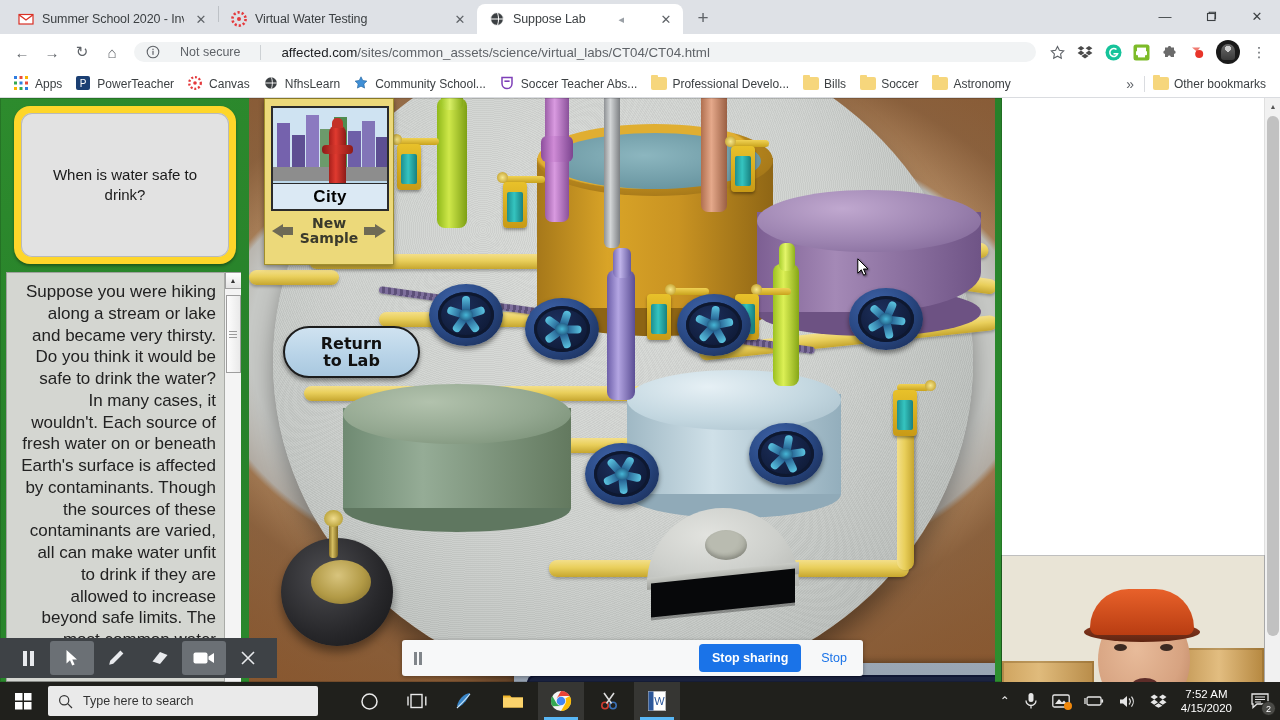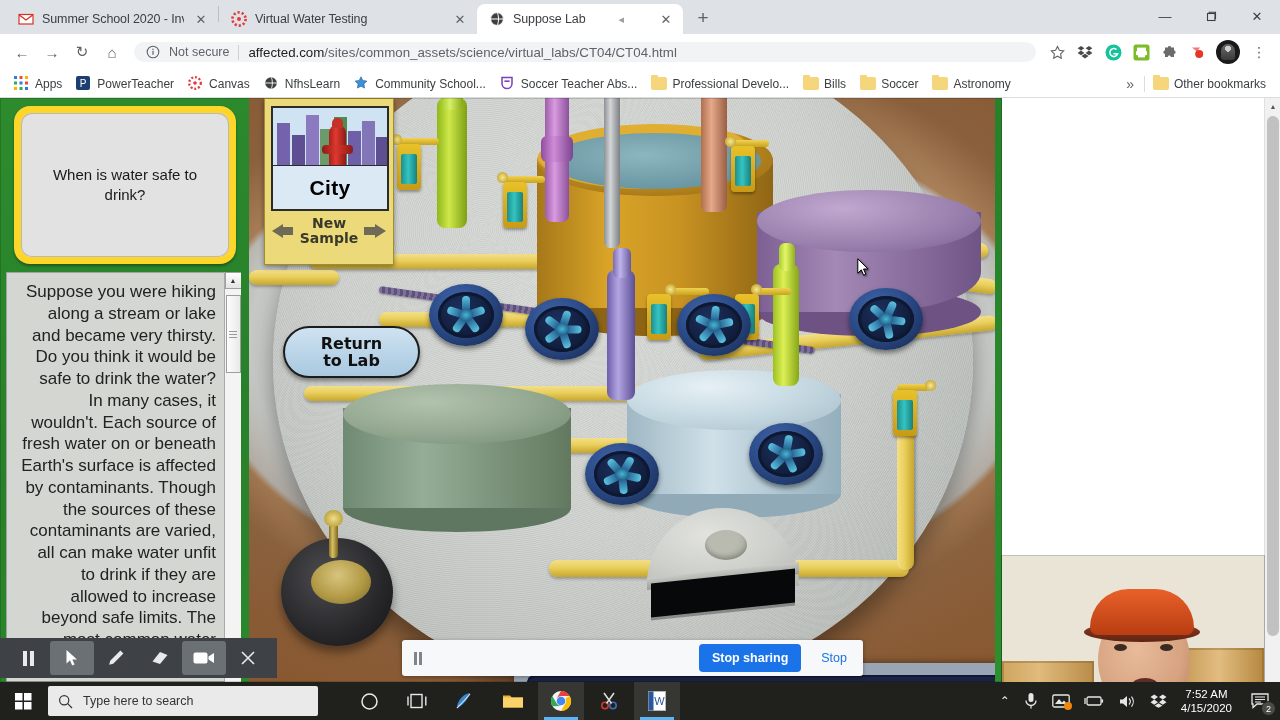--- a/index.html
+++ b/index.html
@@ -60,21 +60,21 @@
   .toolbar {
     height: 36px; background: #fff; display: flex; align-items: center;
     padding: 0 8px; gap: 2px;
   }
   .navbtn {
     width: 28px; height: 28px; display: flex; align-items: center; justify-content: center;
     color: #5f6368; border-radius: 50%; font-size: 15px; flex: none;
   }
   .omnibox {
     flex: 1; height: 20px; background: #f1f3f4; border-radius: 13px;
-    display: flex; align-items: center; padding: 0 12px; gap: 9px;
+    display: flex; align-items: center; padding: 0 12px; gap: 20px;
     margin: 0 6px; font-size: 13px; color: #202124; min-width: 0;
   }
   .omni-info { width: 14px; height: 14px; flex: none; }
   .omni-secure { color: #5f6368; font-size: 12.5px; white-space: nowrap; flex:none; }
   .omni-div { width: 1px; height: 15px; background: #cdd1d4; flex: none; }
   .omni-url { font-size: 13.3px; color: #202124; white-space: nowrap; overflow: hidden; }
   .omni-url .host { color: #202124; }
   .omni-url .path { color: #5f6368; }
   .tb-icon { width: 26px; height: 26px; flex:none; display:flex; align-items:center; justify-content:center; }
   .avatar-btn {
@@ -364,24 +364,24 @@
   }
   .hydrant::before{
     content:""; position:absolute; left:-7px; top:20px; width:31px; height:9px;
     background: linear-gradient(90deg,#8d1b18,#d8372c 45%,#8d1b18); border-radius:4px;
   }
   .hydrant::after{
     content:""; position:absolute; left:3px; top:-7px; width:11px; height:10px;
     background:#c43128; border-radius:5px 5px 0 0;
   }
   .city-label {
-    position: absolute; left: 0; right: 0; bottom: 0; height: 44px;
+    position: absolute; left: 0; right: 0; bottom: 0; height: 26px;
     background: #dbe9f4; border-top: 1px solid #2b2b2b;
     display: flex; align-items: center; justify-content: center;
-    font-size: 21px; font-weight: bold; color: #000; letter-spacing: .3px;
+    font-size: 17px; font-weight: bold; color: #000; letter-spacing: .3px;
   }
   .newsample {
     margin-top: 5px; display: flex; align-items: center; justify-content: space-between;
     padding: 0 1px;
   }
   .arrowbtn { width: 22px; height: 20px; position: relative; flex:none; }
   .arrowbtn .a {
     position:absolute; left:0; top:3px; width:0; height:0;
     border-top: 7px solid transparent; border-bottom: 7px solid transparent;
   }

